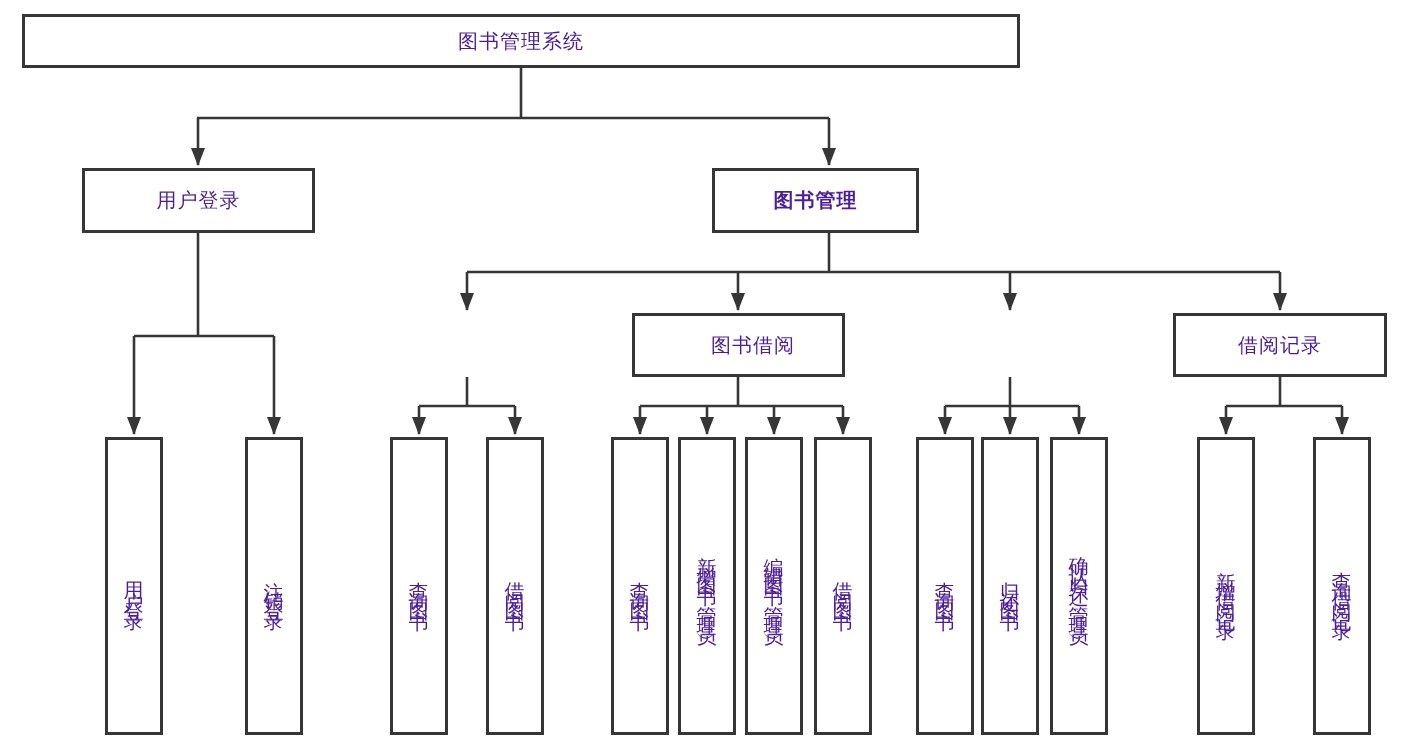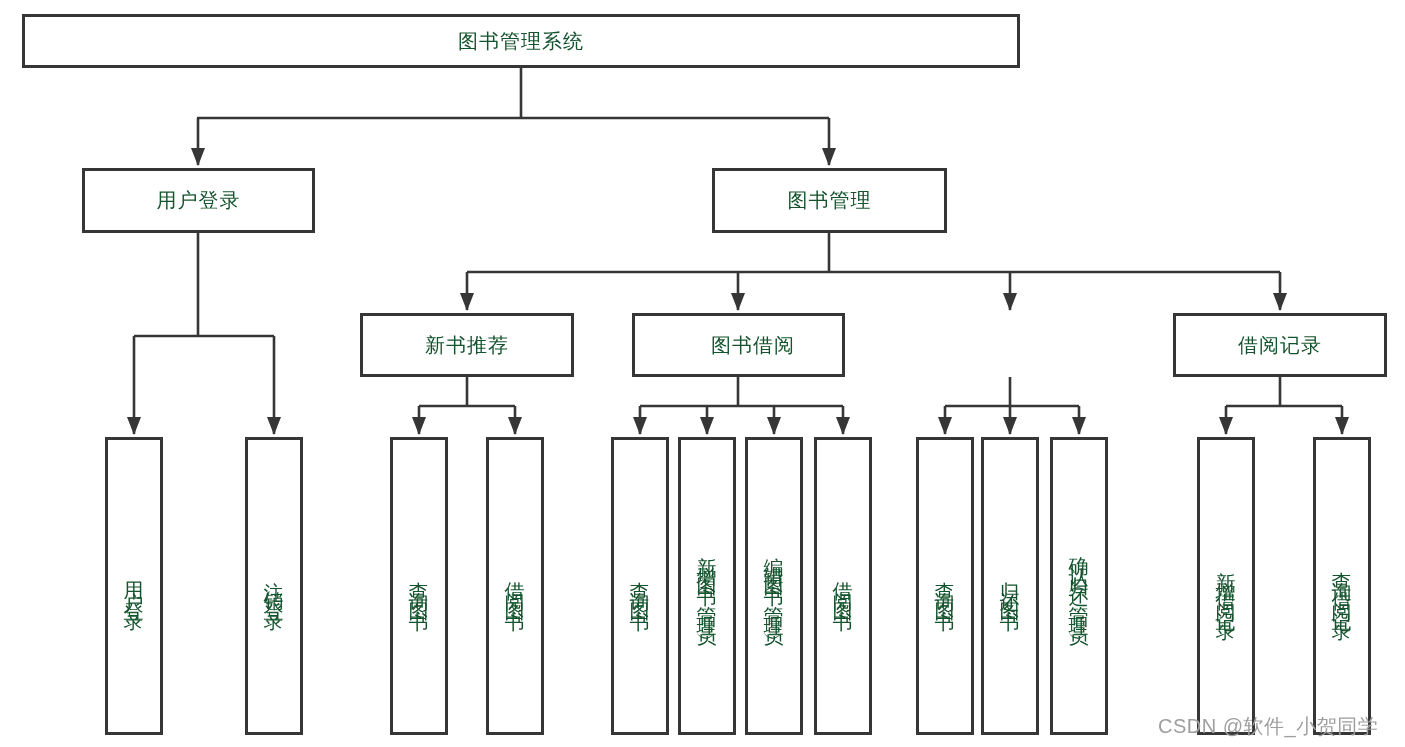--- a/index.html
+++ b/index.html
@@ -22,40 +22,40 @@
     pointer-events:none;
   }
   .node{
     position:absolute;
     box-sizing:border-box;
     background:#ffffff;
     border:3px solid #363636;
     display:flex;
     align-items:center;
     justify-content:center;
-    color:#14532d;
+    color:#4c1d95;
     font-size:20px;
     letter-spacing:1px;
     z-index:2;
     text-align:center;
   }
   .leaf{
     border-width:3px;
   }
   .leaf .vtext{
     writing-mode:vertical-rl;
     letter-spacing:10px;
     line-height:1;
     white-space:nowrap;
   }
   
   .n-root      {left:22px;  top:14px;  width:998px; height:54px;}
   
   .n-userlogin {left:82px;  top:168px; width:233px; height:65px;}
-  .n-bookmgmt  {left:712px; top:168px; width:235px; height:65px;}
+  .n-bookmgmt  {left:712px; top:168px; width:207px; height:65px;font-weight:bold;}
   
   .n-newrec    {left:360px; top:313px; width:214px; height:64px;}
   .n-bborrow   {left:632px; top:313px; width:213px; height:64px;padding-left:29px;}
   .n-cborrow   {left:903px; top:313px; width:214px; height:64px;}
   .n-brecords  {left:1173px;top:313px; width:214px; height:64px;}
   
   .leaf{top:437px; width:58px; height:298px;}
   .l-1 {left:105px;}
   .l-2 {left:245px;}
   .l-3 {left:390px;}
@@ -136,23 +136,20 @@
     <span>图书管理系统</span>
   </div>
 
   <div class="node n-userlogin">
     <span>用户登录</span>
   </div>
   <div class="node n-bookmgmt">
     <span>图书管理</span>
   </div>
 
-  <div class="node n-newrec">
-    <span>新书推荐</span>
-  </div>
   <div class="node n-bborrow">
     <span>图书借阅</span>
   </div>
   <div class="node n-brecords">
     <span>借阅记录</span>
   </div>
 
   <div class="node leaf l-1">
     <span class="vtext">用户登录</span>
   </div>
@@ -186,15 +183,14 @@
   <div class="node leaf l-11">
     <span class="vtext">确认归还（管理员）</span>
   </div>
   <div class="node leaf l-12">
     <span class="vtext">新增借阅记录</span>
   </div>
   <div class="node leaf l-13">
     <span class="vtext">查询借阅记录</span>
   </div>
 
-  <div class="watermark">CSDN @软件_小贺同学</div>
 
 </div>
 
 </body></html>

